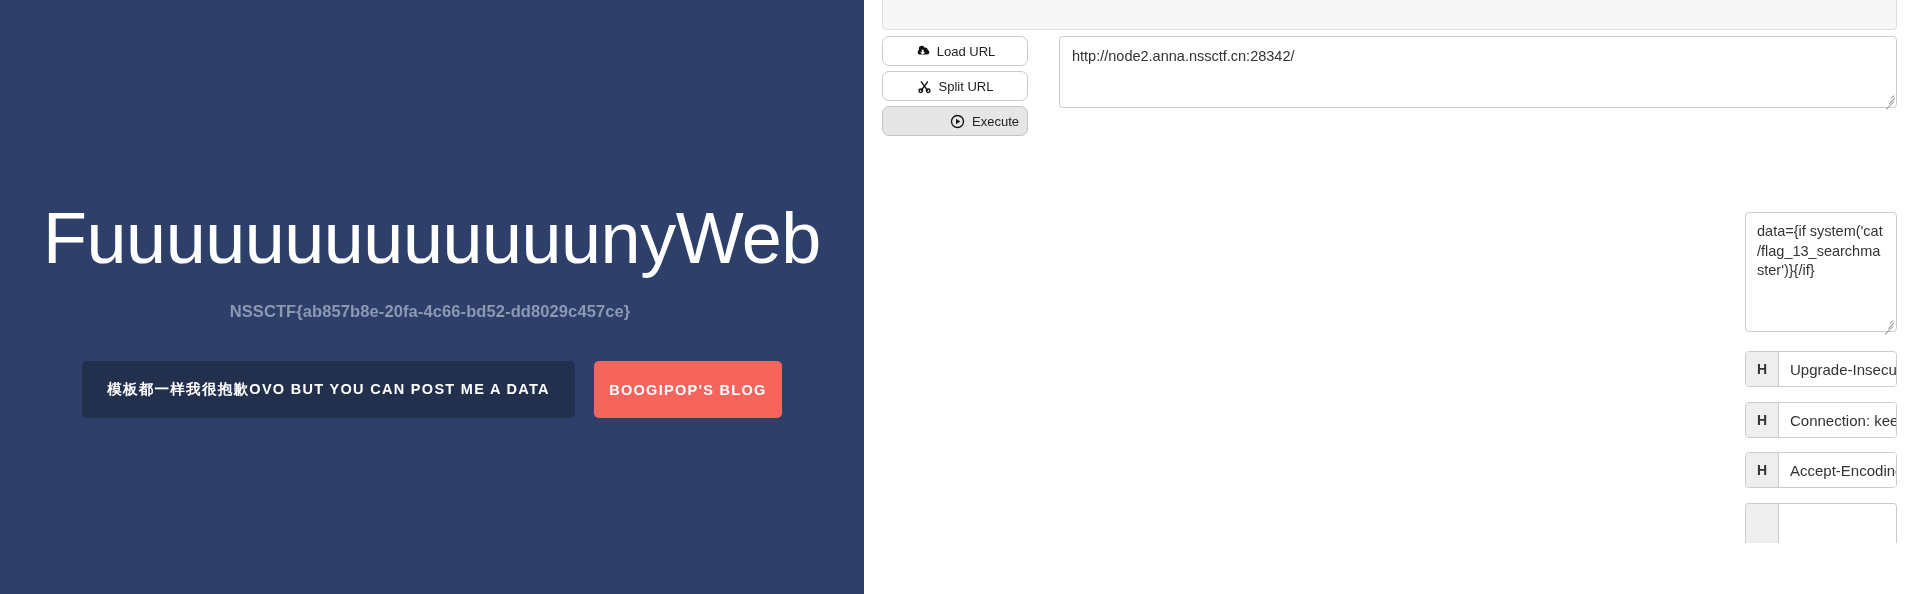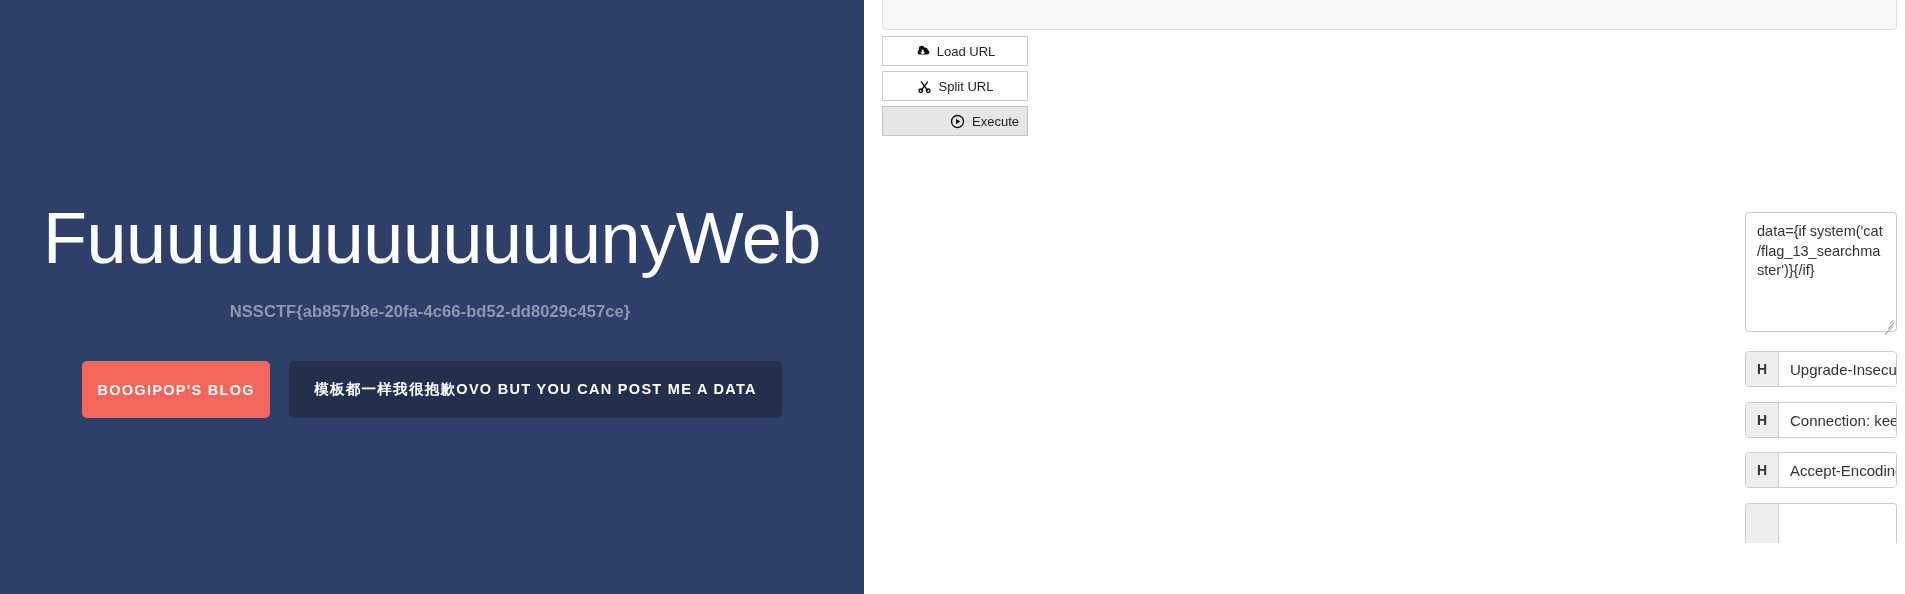--- a/index.html
+++ b/index.html
@@ -130,21 +130,21 @@
     width: 146px;
     flex: 0 0 146px;
     display: flex;
     flex-direction: column;
     gap: 5px;
   }
   .btn-tool {
     height: 30px;
     background: #ffffff;
     border: 1px solid #cccccc;
-    border-radius: 0;
+    border-radius: 7px;
     display: flex;
     align-items: center;
     justify-content: center;
     gap: 7px;
     font-family: "Liberation Sans", sans-serif;
     font-size: 13px;
     color: #222222;
     box-sizing: border-box;
     cursor: pointer;
     padding: 0 8px;
@@ -272,22 +272,22 @@
 </head>
 <body>
 
 <div id="app">
 
   <section class="hero">
     <div class="hero-inner">
       <h1 class="hero-title">FuuuuuuuuuuuuunyWeb</h1>
       <div class="hero-flag">NSSCTF{ab857b8e-20fa-4c66-bd52-dd8029c457ce}</div>
       <div class="hero-buttons">
+        <a class="btn-hero btn-post">模板都一样我很抱歉OVO BUT YOU CAN POST ME A DATA</a>
         <a class="btn-hero btn-blog">BOOGIPOP'S BLOG</a>
-        <a class="btn-hero btn-post">模板都一样我很抱歉OVO BUT YOU CAN POST ME A DATA</a>
       </div>
     </div>
   </section>
 
   <section class="tool">
 
     <div class="top-strip"></div>
 
     <div class="row-main">
       <div class="btn-col">
@@ -319,20 +319,26 @@
             <svg viewBox="0 0 16 16" width="15" height="15" aria-hidden="true">
               <circle cx="8" cy="8" r="6.4" fill="none" stroke="#111111" stroke-width="1.4"></circle>
               <path d="M6.4 5.0 11.0 8l-4.6 3z" fill="#111111"></path>
             </svg>
           </span>
           <span>Execute</span>
         </button>
 
       </div>
 
+      <div class="url-wrap" style="position:relative;">
+        <textarea class="url-box" rows="3" placeholder="" style="">http://node2.anna.nssctf.cn:28342/</textarea>
+        <span class="grip" style="right:2px; bottom:4px;">
+            <span></span>
+          </span>
+      </div>
     </div>
 
     <textarea class="postdata" rows="5" placeholder="" style="">data={if system('cat /flag_13_searchmaster')}{/if}</textarea>
     <span class="grip" style="left:auto; right:11px; top:316px;">
         <span></span>
       </span>
 
     <div class="hdr-row" style="top:351px;">
       <div class="hdr-tag">H</div>
       <input class="hdr-val" value="Upgrade-Insecure-Requests: 1" style="">

